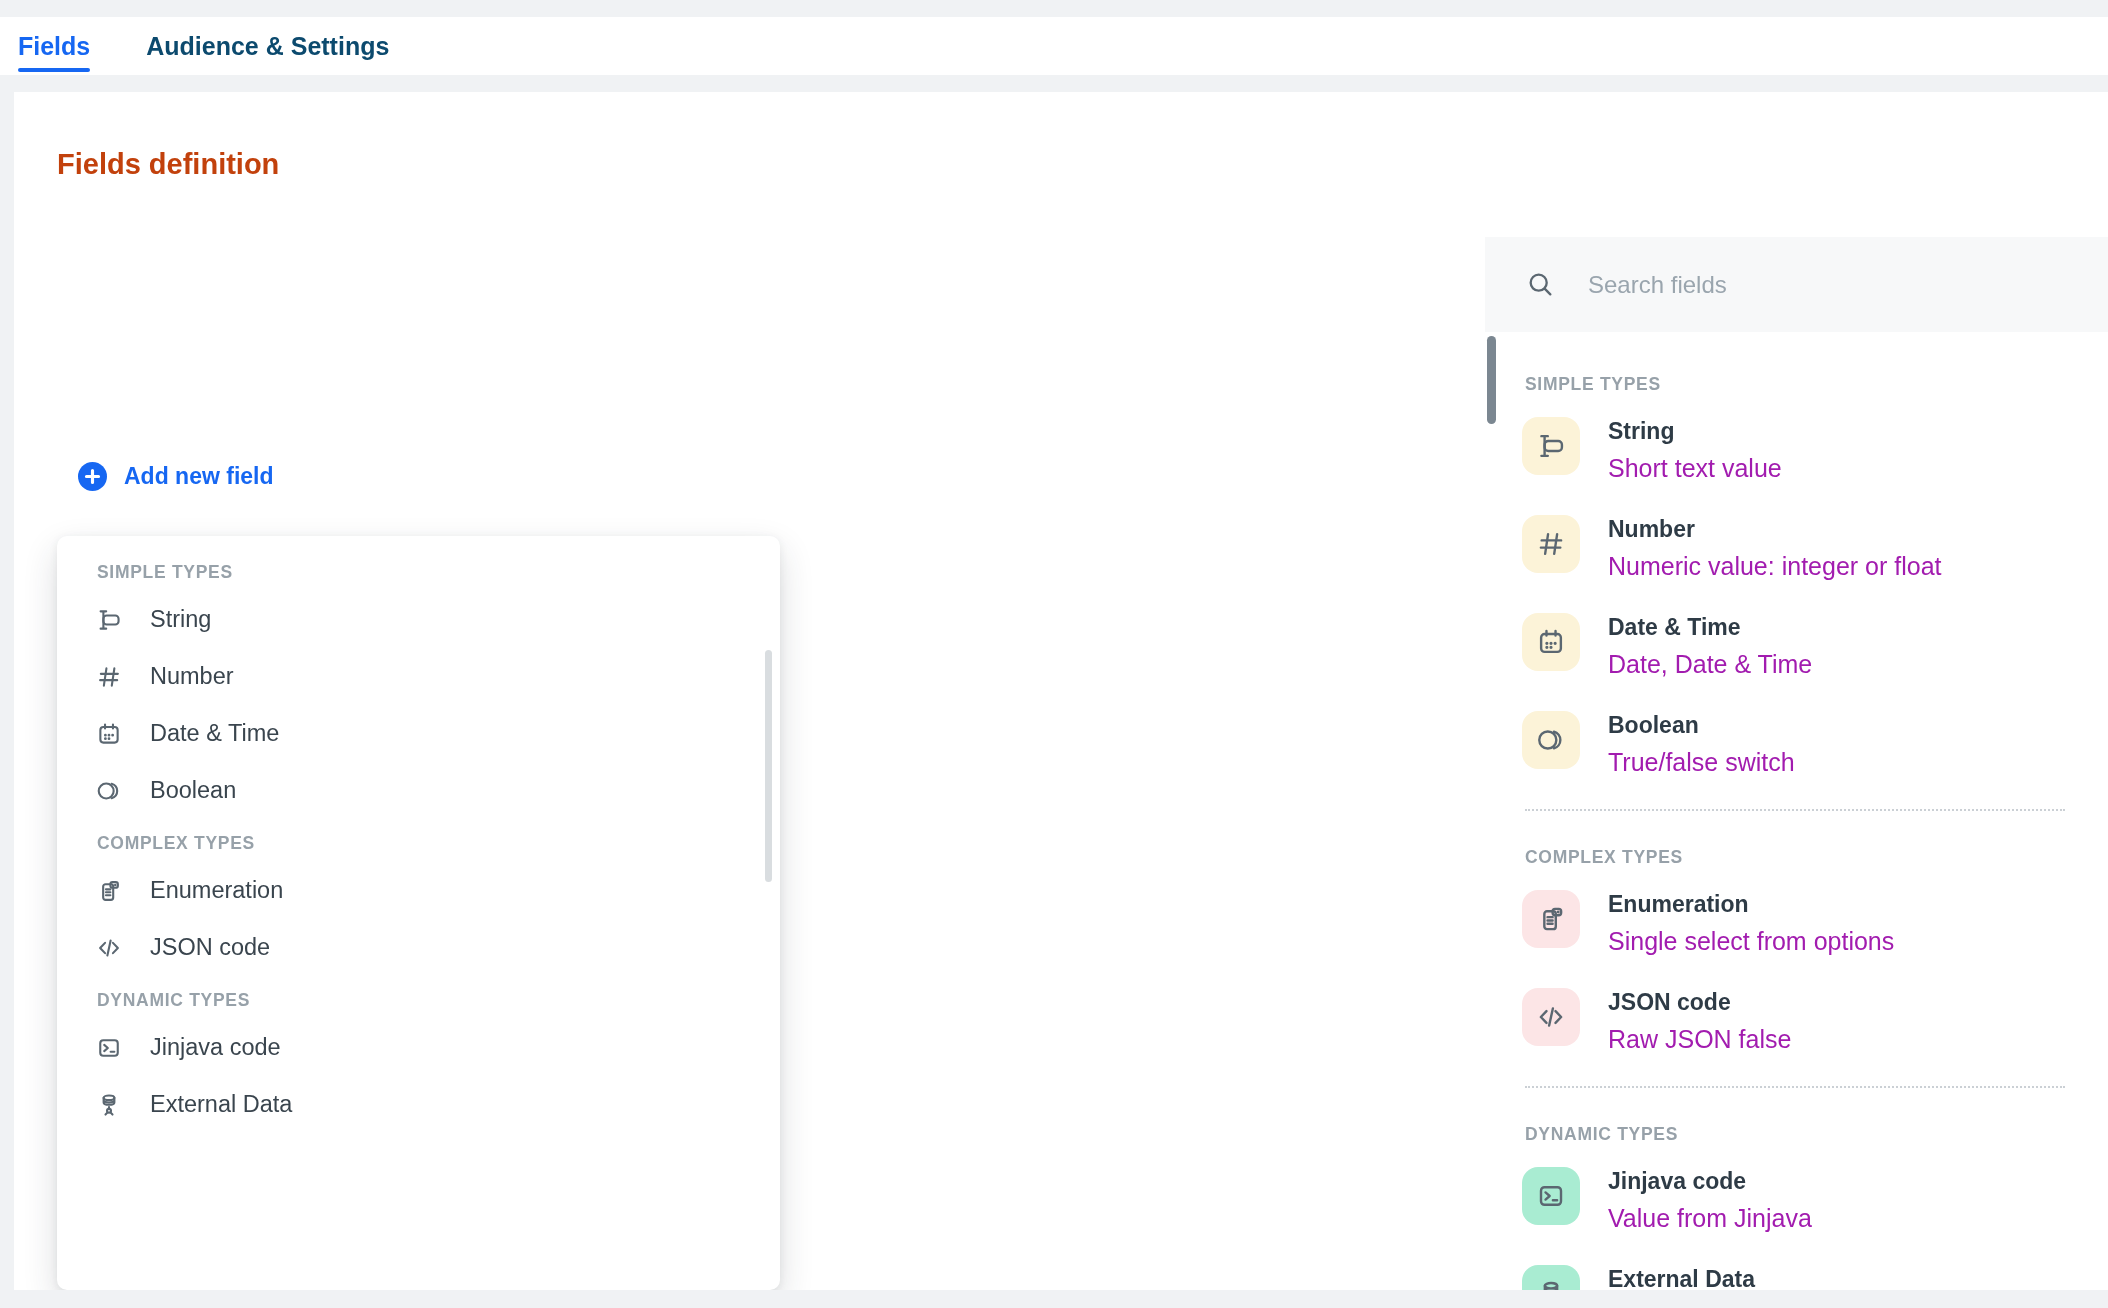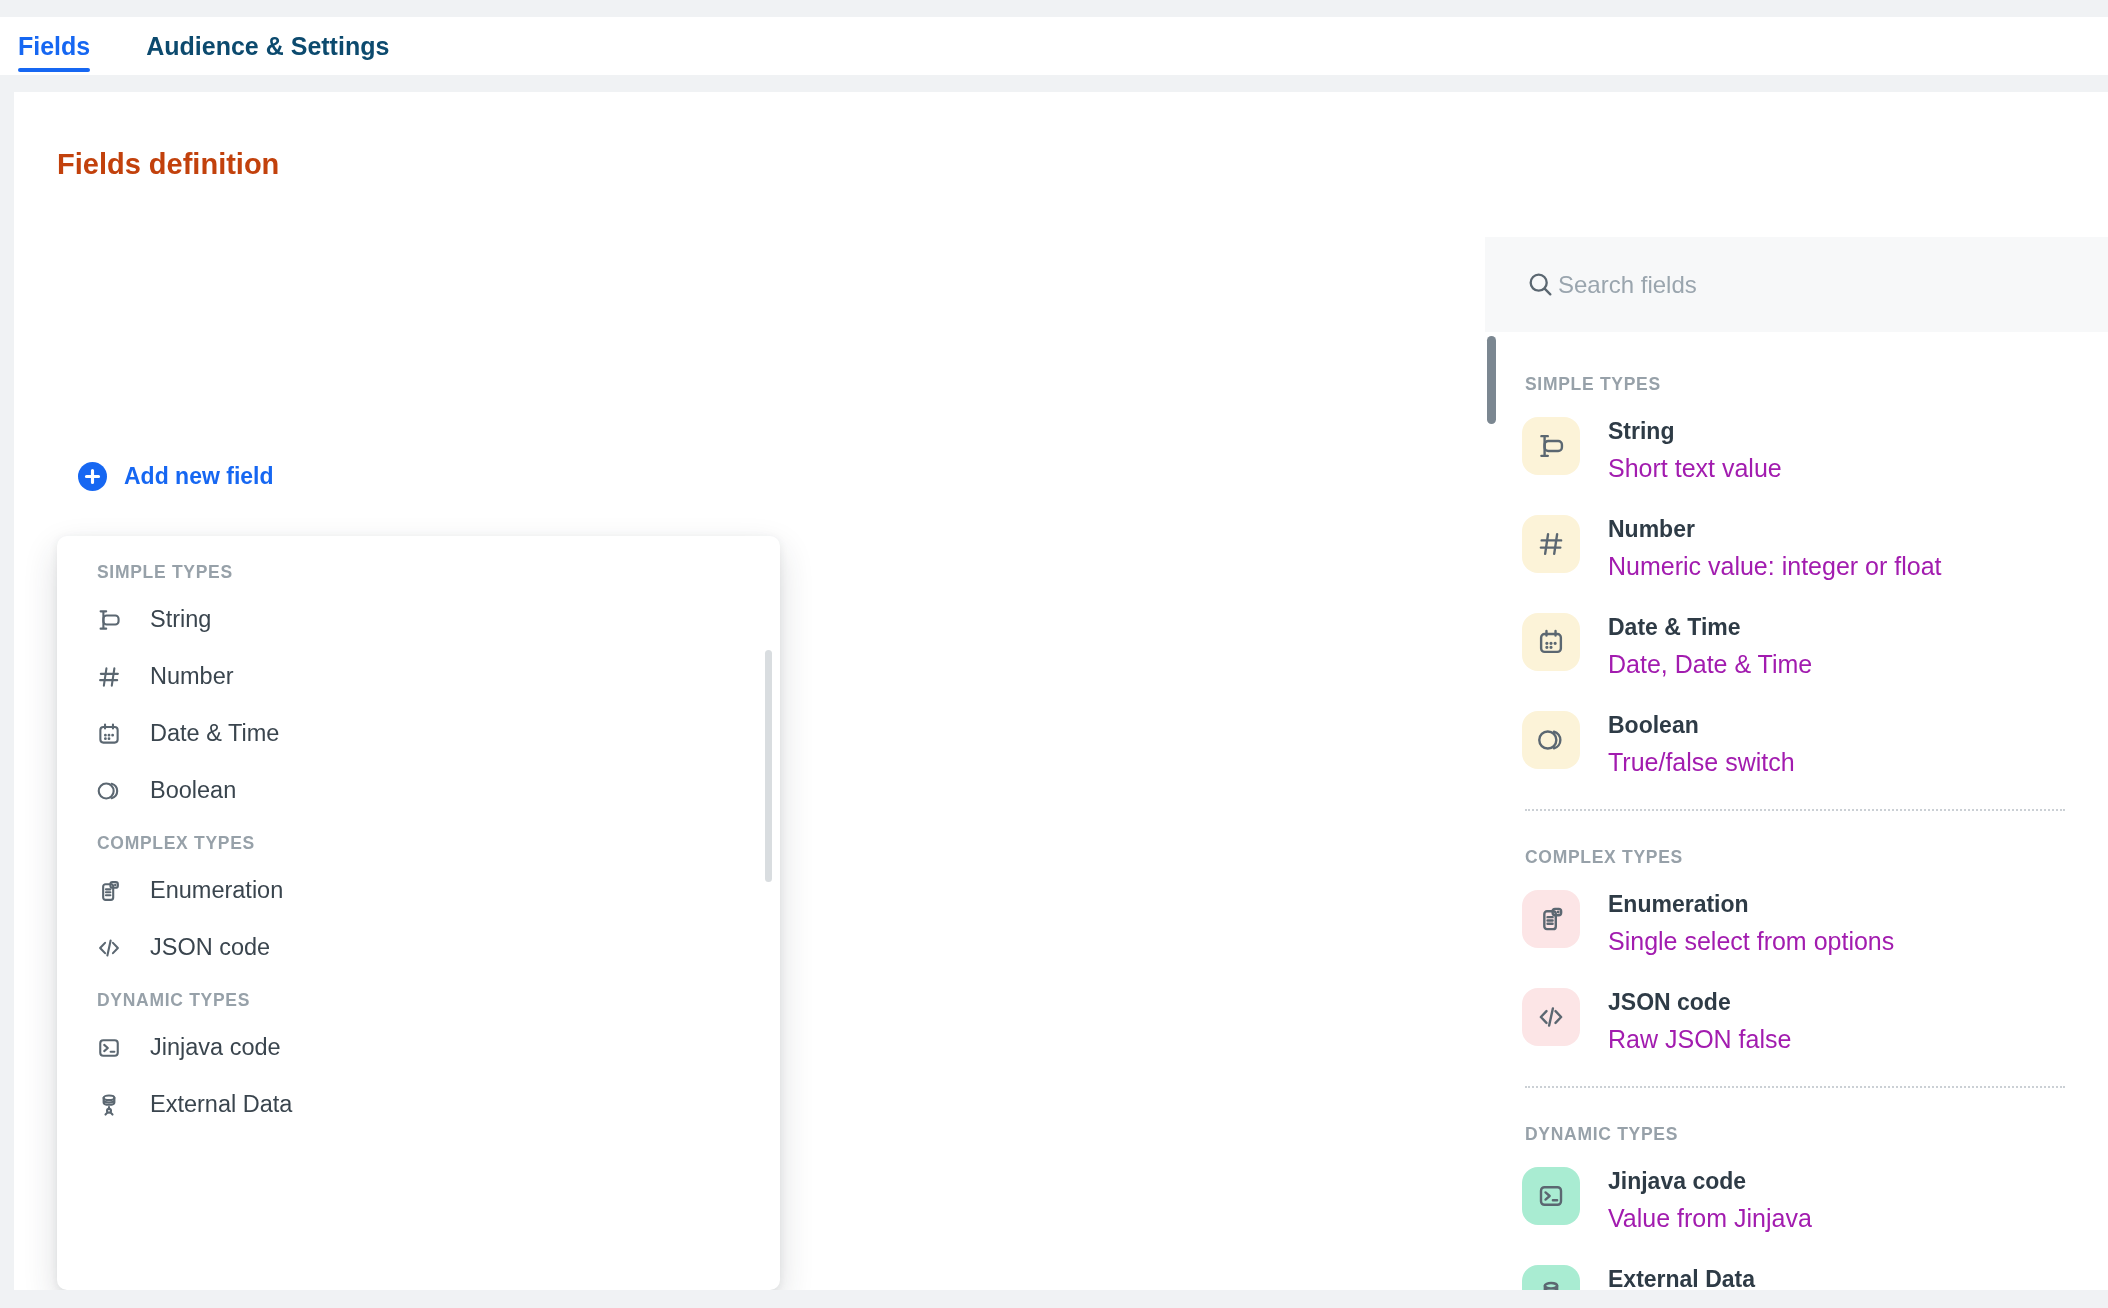--- a/index.html
+++ b/index.html
@@ -50,21 +50,21 @@
   .dd-hint{font-size:24px;color:#9aa5ad;white-space:nowrap;}
   .dd-list{padding:12px 0 0 0;}
   .dd-section-label{font-size:17.5px;font-weight:700;letter-spacing:.7px;color:#97a1a9;
                     padding-left:40px;margin:14px 0 8px 0;}
   .dd-item{height:57px;display:flex;align-items:center;padding-left:38px;gap:27px;cursor:pointer;}
   .dd-item-label{font-size:23.5px;font-weight:500;color:#3a454e;}
   .dd-thumb{position:absolute;right:8px;top:114px;width:7px;height:232px;background:#d9dde0;border-radius:4px;}
 
   
   .sb-search{position:absolute;left:1485px;top:237px;width:623px;height:95px;background:#f7f8f9;
-             display:flex;align-items:center;padding:0 0 0 40px;box-sizing:border-box;z-index:4;}
+             display:flex;align-items:center;padding:0 0 0 40px;box-sizing:border-box;gap:30px;z-index:4;}
   .sb-search-input{border:none;outline:none;background:transparent;font-family:inherit;
              font-size:24px;color:#37424c;width:430px;}
   .sb-search-input::placeholder{color:#9aa5ae;}
   .sb-body{position:absolute;left:1485px;top:332px;width:623px;height:958px;background:#ffffff;
            box-sizing:border-box;padding:42px 40px 0 37px;z-index:4;}
   .sb-thumb{position:absolute;left:2px;top:4px;width:9px;height:88px;background:#7b8791;border-radius:5px;}
   .sb-section-label{font-size:17.5px;font-weight:700;letter-spacing:.7px;color:#97a1a9;
                     margin:0 0 22px 3px;}
   .sb-row{display:flex;gap:28px;margin-bottom:32px;cursor:pointer;}
   .sb-tile{width:58px;height:58px;border-radius:16px;flex:none;

